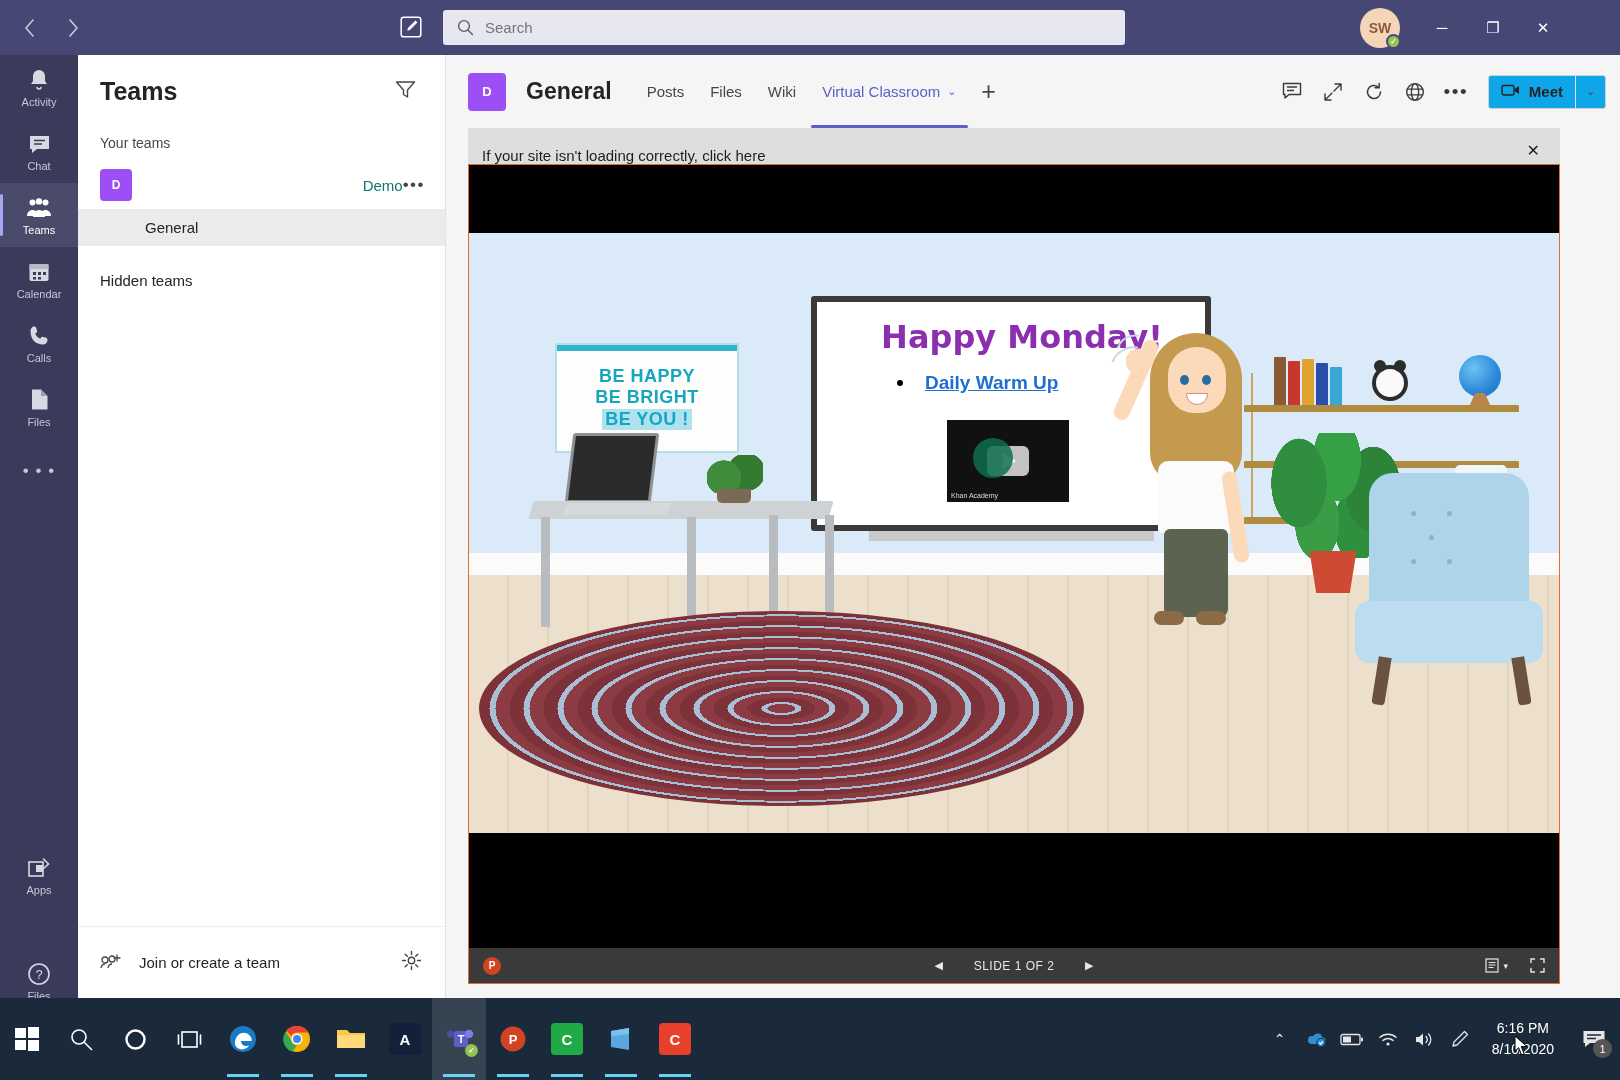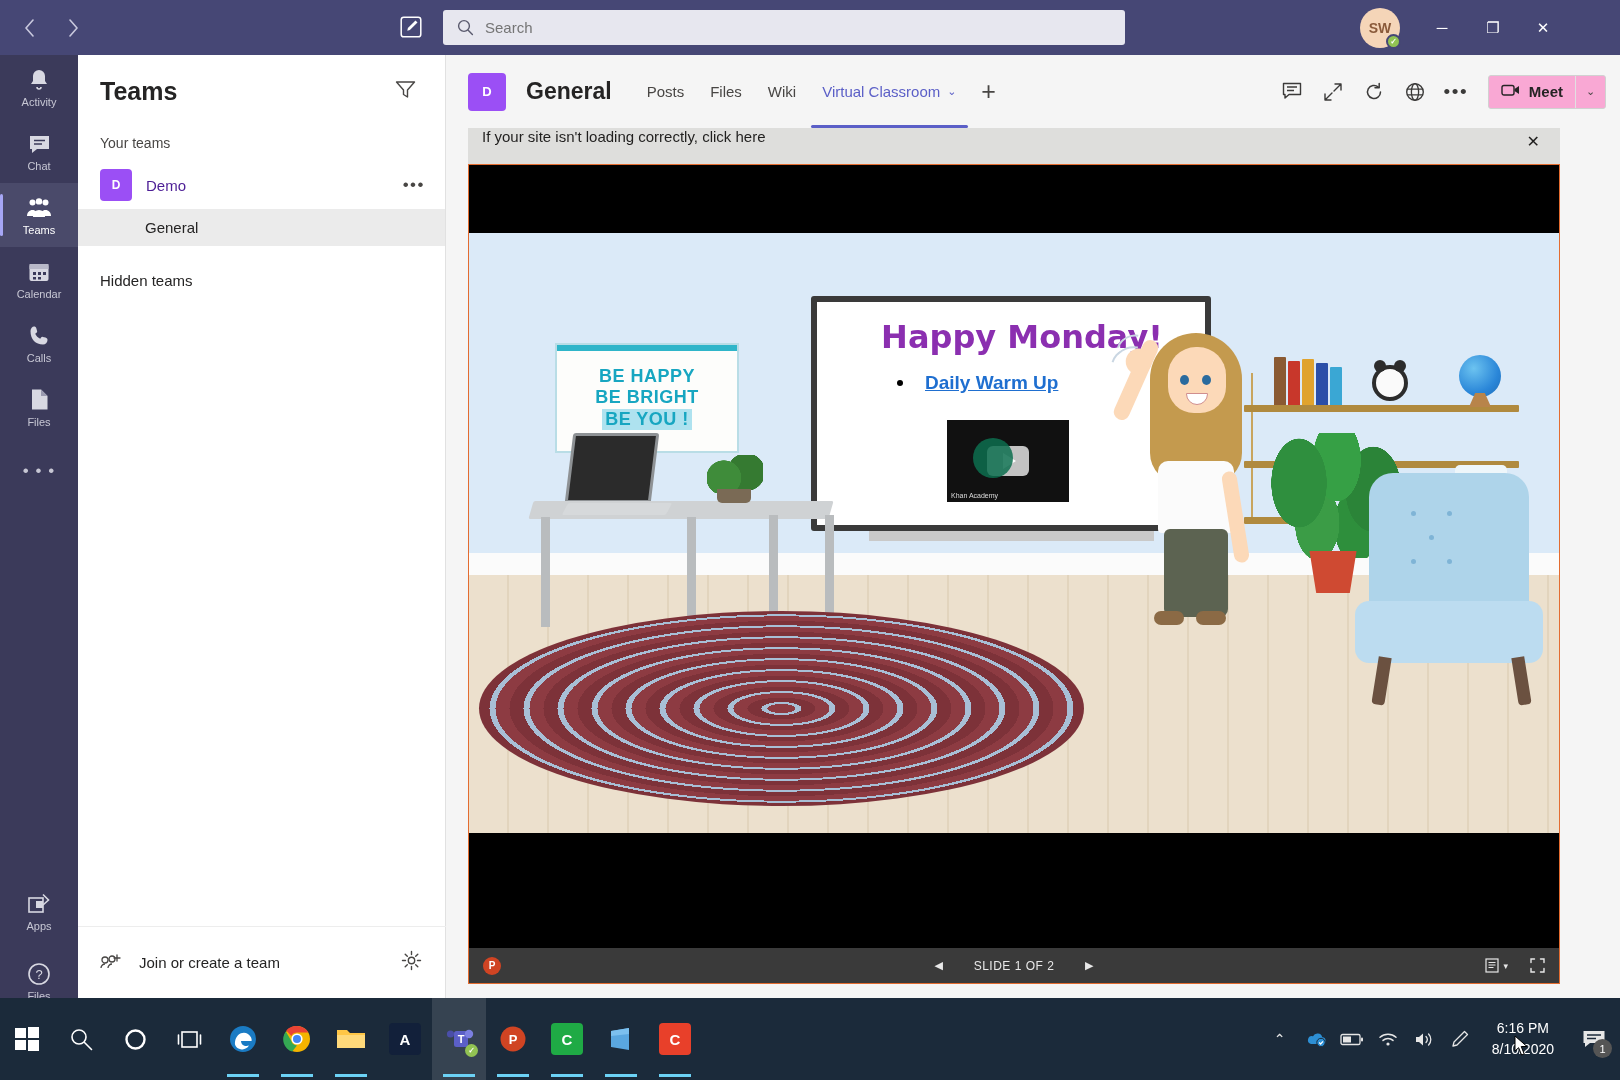--- a/index.html
+++ b/index.html
@@ -64,21 +64,21 @@
     width: 78px; height: 64px; display: flex; flex-direction: column;
     align-items: center; justify-content: center; cursor: pointer;
     color: #c7c7d4; font-size: 11px; position: relative; gap: 3px;
   }
   .rail-item.active { background: #4a4a6a; color: #fff; }
   .rail-item.active::before {
     content: ''; position: absolute; left: 0; top: 11px;
     width: 3px; height: 42px; background: #a6a6f5; border-radius: 2px;
   }
   .rail-icon { height: 26px; display: flex; align-items: center; }
-  #rail-apps { position: absolute; top: 824px; }
+  #rail-apps { position: absolute; top: 788px; }
   #rail-help { position: absolute; top: 894px; }
 
   
   #teams-panel {
     position: absolute; left: 78px; top: 55px; width: 368px; height: 943px;
     background: #fff; border-right: 1px solid #e1e1e1;
   }
   #teams-head {
     height: 72px; display: flex; align-items: center; justify-content: space-between;
     padding: 0 24px 0 22px;
@@ -88,21 +88,21 @@
   .section-label { font-size: 14px; color: #484644; padding: 8px 0 10px 22px; }
   .team-row {
     height: 48px; display: flex; align-items: center; padding: 0 20px 0 22px;
     cursor: pointer;
   }
   .team-avatar {
     width: 32px; height: 32px; border-radius: 4px; background: #9b4ff5;
     color: #fff; font-size: 12px; font-weight: bold;
     display: flex; align-items: center; justify-content: center; margin-right: 14px;
   }
-  .team-name { font-size: 15px; color: #4c1d95; flex: 1; }
+  .team-name { font-size: 15px; color: #0f766e; flex: 1; text-align: right; }
   .row-more { color: #484644; font-size: 17px; letter-spacing: 1.5px; cursor: pointer; }
   .channel-row {
     height: 37px; display: flex; align-items: center;
     padding-left: 67px; font-size: 15px; color: #252424; cursor: pointer;
   }
   .channel-row.selected { background: #ebebeb; }
   #hidden-teams { font-size: 15px; color: #252424; padding: 26px 0 0 22px; cursor: pointer; }
   #panel-footer {
     position: absolute; left: 0; bottom: 0; width: 368px; height: 72px;
     border-top: 1px solid #ededed;
@@ -137,34 +137,34 @@
   }
   #header-actions {
     position: absolute; right: 14px; top: 0; height: 73px;
     display: flex; align-items: center; gap: 3px;
   }
   .hicon {
     width: 38px; height: 38px; display: flex; align-items: center; justify-content: center;
     cursor: pointer; color: #3b3a39; border-radius: 3px;
   }
   #meet-btn {
-    display: flex; align-items: center; height: 34px; background: #f9a8d4;
+    display: flex; align-items: center; height: 34px; background: #0ea5e9;
     border: 1px solid #d1d1d1; border-radius: 3px; margin-left: 10px; cursor: pointer;
   }
   #meet-main { display: flex; align-items: center; gap: 8px; padding: 0 12px; height: 100%; }
   #meet-label { font-size: 15px; font-weight: bold; color: #252424; }
   #meet-chev {
     width: 30px; height: 100%; border-left: 1px solid #e1e1e1;
     display: flex; align-items: center; justify-content: center; font-size: 11px; color: #484644;
   }
 
   
   #notice {
     position: absolute; left: 22px; top: 73px; width: 1092px; height: 36px;
-    background: #dededc; display: flex; align-items: flex-start; padding: 0 12px 0 14px;
+    background: #dededc; display: flex; align-items: flex-end; padding: 0 12px 0 14px;
   }
   #notice-text { font-size: 15px; color: #201f1e; flex: 1; }
   #notice-close { cursor: pointer; color: #201f1e; font-size: 16px; padding: 4px 8px; }
 
   
   #viewer {
     position: absolute; left: 22px; top: 109px; width: 1092px; height: 820px;
     background: #000; border: 1px solid #e36c30; overflow: hidden;
   }
   #slide-stage {

